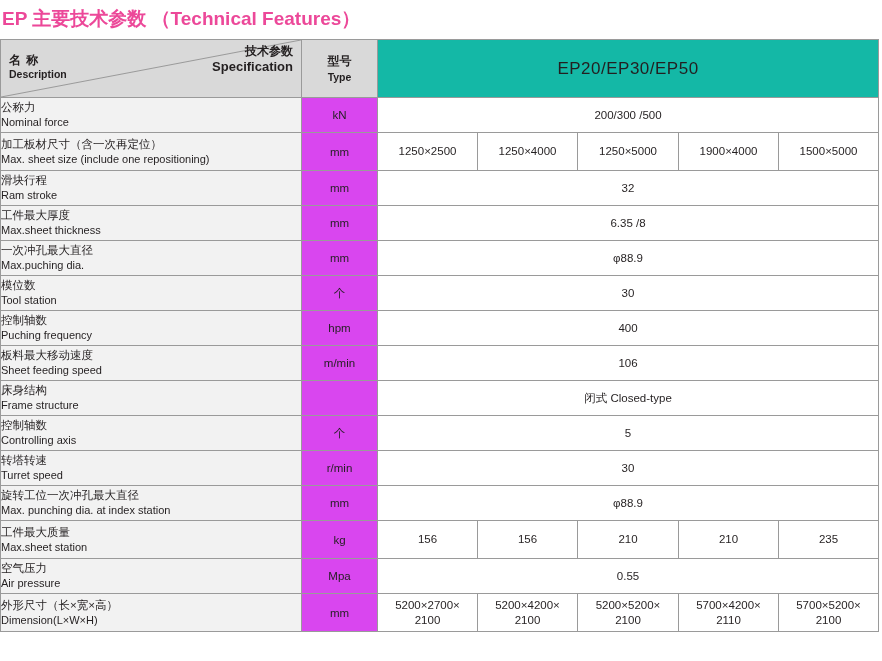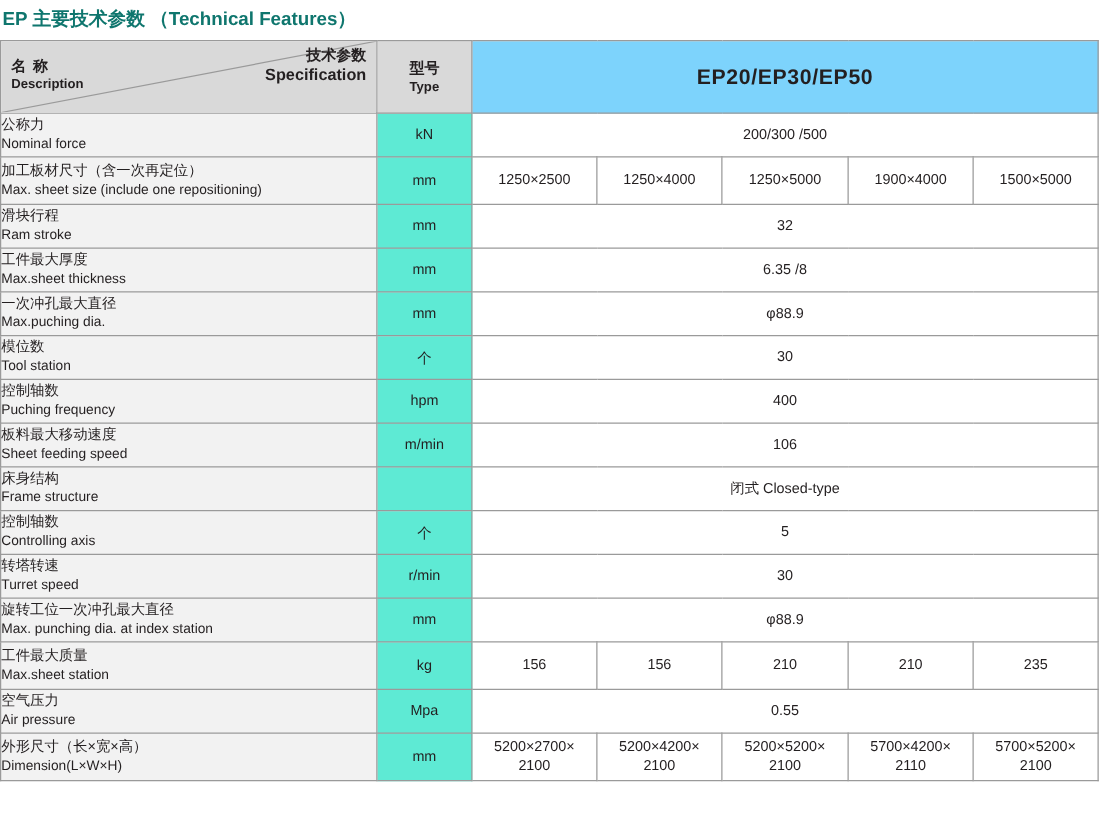--- a/index.html
+++ b/index.html
@@ -8,25 +8,25 @@
     background: #ffffff;
   }
   body {
     width: 882px;
     height: 661px;
     font-family: "Liberation Sans", sans-serif;
     color: #231f20;
     overflow: hidden;
   }
   .page-title {
-    font-size: 15px;
+    font-size: 19px;
     font-weight: bold;
     padding: 6px 0 7px 2px;
     letter-spacing: 0px;
-    color: #0f766e;
+    color: #ec4899;
   }
   table.spec {
     border-collapse: collapse;
     width: 800px;
     table-layout: fixed;
     border: 1px solid #9a9a9a;
   }
   table.spec td, table.spec th {
     border: 1px solid #9a9a9a;
     padding: 0;
@@ -73,39 +73,39 @@
     text-align: center;
     font-weight: bold;
     font-size: 11.5px;
     line-height: 1.35;
     padding: 4px 0;
   }
   .hdr-type .cn { display:block; font-size: 12px; }
   .hdr-type .en { display:block; font-size: 10.5px; }
 
   .hdr-model {
-    background: #7dd3fc;
-    text-align: center;
-    font-weight: bold;
+    background: #14b8a6;
+    text-align: center;
+    font-weight: normal;
     font-size: 17px;
     letter-spacing: 0.5px;
   }
 
   .cell-name {
     padding: 5px 7px;
     line-height: 1.3;
     font-size: 11px;
     background: #f2f2f2;
   }
   .cell-name .cn { display: block; font-size: 11.5px; }
   .cell-name .en { display: block; font-size: 11px; }
   .cell-unit {
     text-align: center;
     font-size: 11.5px;
-    background: #5eead4;
+    background: #d946ef;
   }
   .cell-val {
     text-align: center;
     font-size: 11.5px;
     background: #ffffff;
     line-height: 1.3;
     padding: 4px 2px;
   }
   tr.row-h { height: 35px; }
   tr.row-h2 { height: 38px; }

